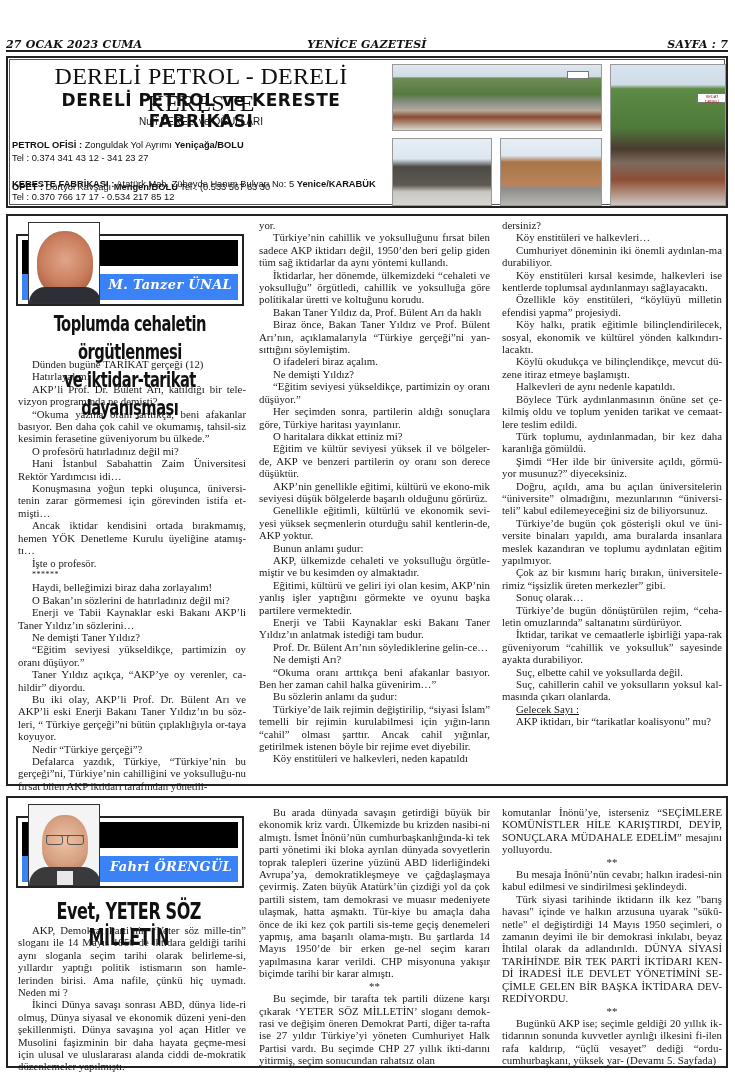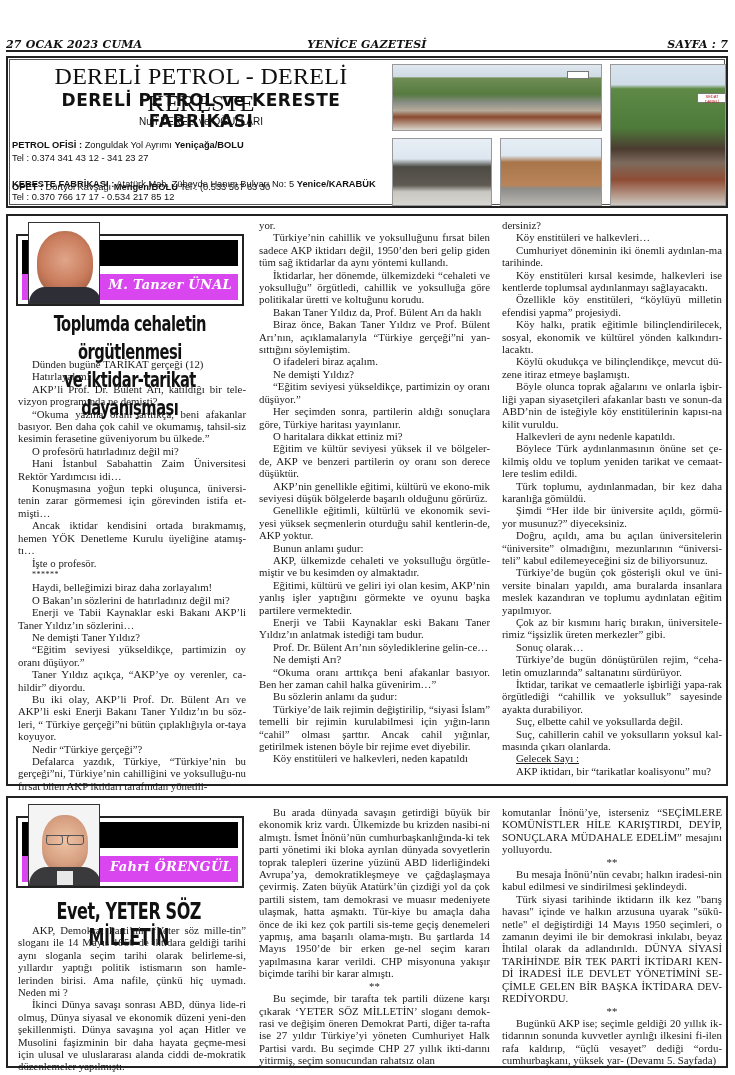--- a/index.html
+++ b/index.html
@@ -29,21 +29,21 @@
   .ph-sign { position: absolute; background: #fff; border: 1px solid #777; font-family: "Liberation Sans", sans-serif; font-size: 4px; color: #a22; text-align: center; }
 
   
   .article { position: absolute; left: 6px; width: 722px; border: 2px solid #222; }
   .art1 { top: 214px; height: 572px; }
   .art2 { top: 796px; height: 272px; }
 
   .byline-box { position: absolute; left: 8px; width: 228px; height: 84px; }
   .byline-frame { position: absolute; left: 0; top: 12px; width: 228px; height: 72px; border: 2px solid #222; }
   .bar-top { position: absolute; left: 4px; top: 4px; right: 4px; height: 26px; background: #000; }
-  .bar-bot { position: absolute; left: 4px; bottom: 4px; right: 4px; height: 26px; background: #d946ef; }
+  .bar-bot { position: absolute; left: 4px; bottom: 4px; right: 4px; height: 26px; background: #3b82f6; }
   .bar-left { position: absolute; left: 4px; top: 4px; width: 8px; bottom: 4px; background: #000; }
   .author { position: absolute; right: 6px; bottom: 8px; color: #fff; font-family: "DejaVu Serif", serif; font-style: italic; font-weight: bold; font-size: 13px; letter-spacing: 0.3px; }
   .portrait { position: absolute; left: 12px; top: 0; width: 72px; height: 82px; border: 1px solid #333; background: #fff; overflow: hidden; }
   .face1 { position: absolute; left: 8px; top: 8px; width: 56px; height: 64px; border-radius: 48% 48% 42% 42%; background: radial-gradient(circle at 50% 45%, #e0a589 0%, #c97c5c 55%, #8c4c34 100%); }
   .suit1 { position: absolute; left: 0; bottom: 0; width: 72px; height: 16px; background: #2d2e36; border-radius: 30px 30px 0 0; }
   .face2 { position: absolute; left: 13px; top: 10px; width: 46px; height: 58px; border-radius: 46% 46% 42% 42%; background: radial-gradient(circle at 50% 45%, #efc3a6 0%, #d59e7f 60%, #a87058 100%); }
   .glasses { position: absolute; left: 17px; top: 30px; width: 38px; height: 8px; border-top: 1px solid #555; }
   .glasses::before, .glasses::after { content: ""; position: absolute; top: -1px; width: 15px; height: 8px; border: 1px solid #555; border-radius: 3px; }
   .glasses::before { left: 0; } .glasses::after { right: 0; }
   .suit2 { position: absolute; left: 0; bottom: 0; width: 72px; height: 18px; background: #3a3a3c; border-radius: 26px 26px 0 0; }
@@ -167,36 +167,35 @@
       <p>Prof. Dr. Bülent Arı’nın söylediklerine gelin-ce…</p>
       <p>Ne demişti Arı?</p>
       <p>“Okuma oranı arttıkça beni afakanlar basıyor. Ben her zaman cahil halka güvenirim…”</p>
       <p>Bu sözlerin anlamı da şudur:</p>
       <p>Türkiye’de laik rejimin değiştirilip, “siyasi İslam” temelli bir rejimin kurulabilmesi için yığın-ların “cahil” olması şarttır. Ancak cahil yığınlar, getirilmek istenen böyle bir rejime evet diyebilir.</p>
       <p>Köy enstitüleri ve halkevleri, neden kapatıldı</p>
     </div>
   <div class="col a1c3">
       <p class="noind">dersiniz?</p>
       <p>Köy enstitüleri ve halkevleri…</p>
-      <p>Cumhuriyet döneminin iki önemli aydınlan-ma tarihinde.</p>
+      <p>Cumhuriyet döneminin iki önemli aydınlan-ma durabiliyor.</p>
       <p>Köy enstitüleri kırsal kesimde, halkevleri ise kentlerde toplumsal aydınlanmayı sağlayacaktı.</p>
       <p>Özellikle köy enstitüleri, “köylüyü milletin efendisi yapma” projesiydi.</p>
       <p>Köy halkı, pratik eğitimle bilinçlendirilecek, sosyal, ekonomik ve kültürel yönden kalkındırı-lacaktı.</p>
       <p>Köylü okudukça ve bilinçlendikçe, mevcut dü-zene itiraz etmeye başlamıştı.</p>
-      <p>Böyle olunca toprak ağalarını ve onlarla işbir-liği yapan siyasetçileri afakanlar bastı ve sonun-da ABD’nin de isteğiyle köy enstitülerinin kapısı-na kilit vuruldu.</p>
       <p>Halkevleri de aynı nedenle kapatıldı.</p>
       <p>Böylece Türk aydınlanmasının önüne set çe-kilmiş oldu ve toplum yeniden tarikat ve cemaat-lere teslim edildi.</p>
       <p>Türk toplumu, aydınlanmadan, bir kez daha karanlığa gömüldü.</p>
       <p>Şimdi “Her ilde bir üniversite açıldı, görmü-yor musunuz?” diyeceksiniz.</p>
       <p>Doğru, açıldı, ama bu açılan üniversitelerin “üniversite” olmadığını, mezunlarının “üniversi-teli” kabul edilemeyeceğini siz de biliyorsunuz.</p>
       <p>Türkiye’de bugün çok gösterişli okul ve üni-versite binaları yapıldı, ama buralarda insanlara meslek kazandıran ve toplumu aydınlatan eğitim yapılmıyor.</p>
       <p>Çok az bir kısmını hariç bırakın, üniversitele-rimiz “işsizlik üreten merkezler” gibi.</p>
       <p>Sonuç olarak…</p>
       <p>Türkiye’de bugün dönüştürülen rejim, “ceha-letin omuzlarında” saltanatını sürdürüyor.</p>
-      <p>İktidar, tarikat ve cemaatlerle işbirliği yapa-rak örgütlediği “cahillik ve yoksulluk” sayesinde ayakta durabiliyor.</p>
+      <p>İktidar, tarikat ve cemaatlerle işbirliği yapa-rak güveniyorum “cahillik ve yoksulluk” sayesinde ayakta durabiliyor.</p>
       <p>Suç, elbette cahil ve yoksullarda değil.</p>
       <p>Suç, cahillerin cahil ve yoksulların yoksul kal-masında çıkarı olanlarda.</p>
       <p class="ul"><span>Gelecek Sayı :</span></p>
       <p>AKP iktidarı, bir “tarikatlar koalisyonu” mu?</p>
     </div>
 </div>
 
 <div class="article art2">
   <div class="byline-box" style="top:6px">
     <div class="byline-frame">

